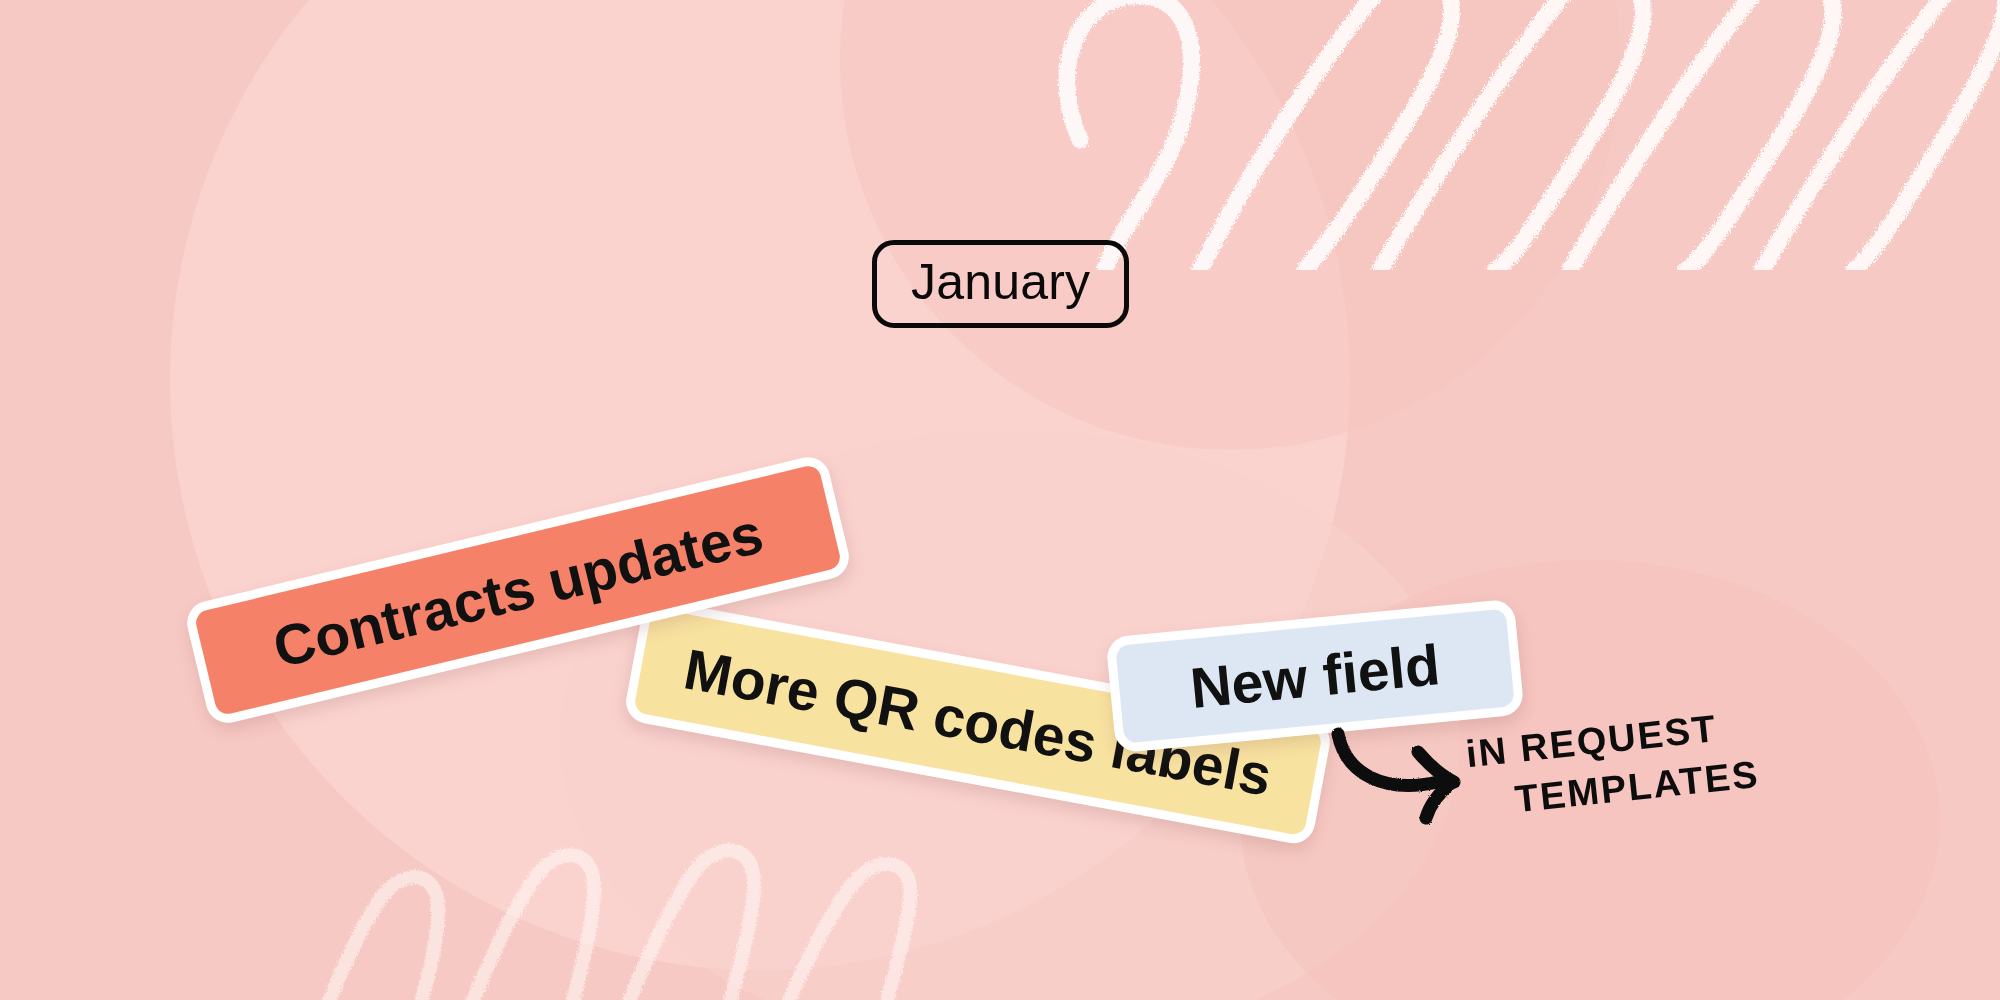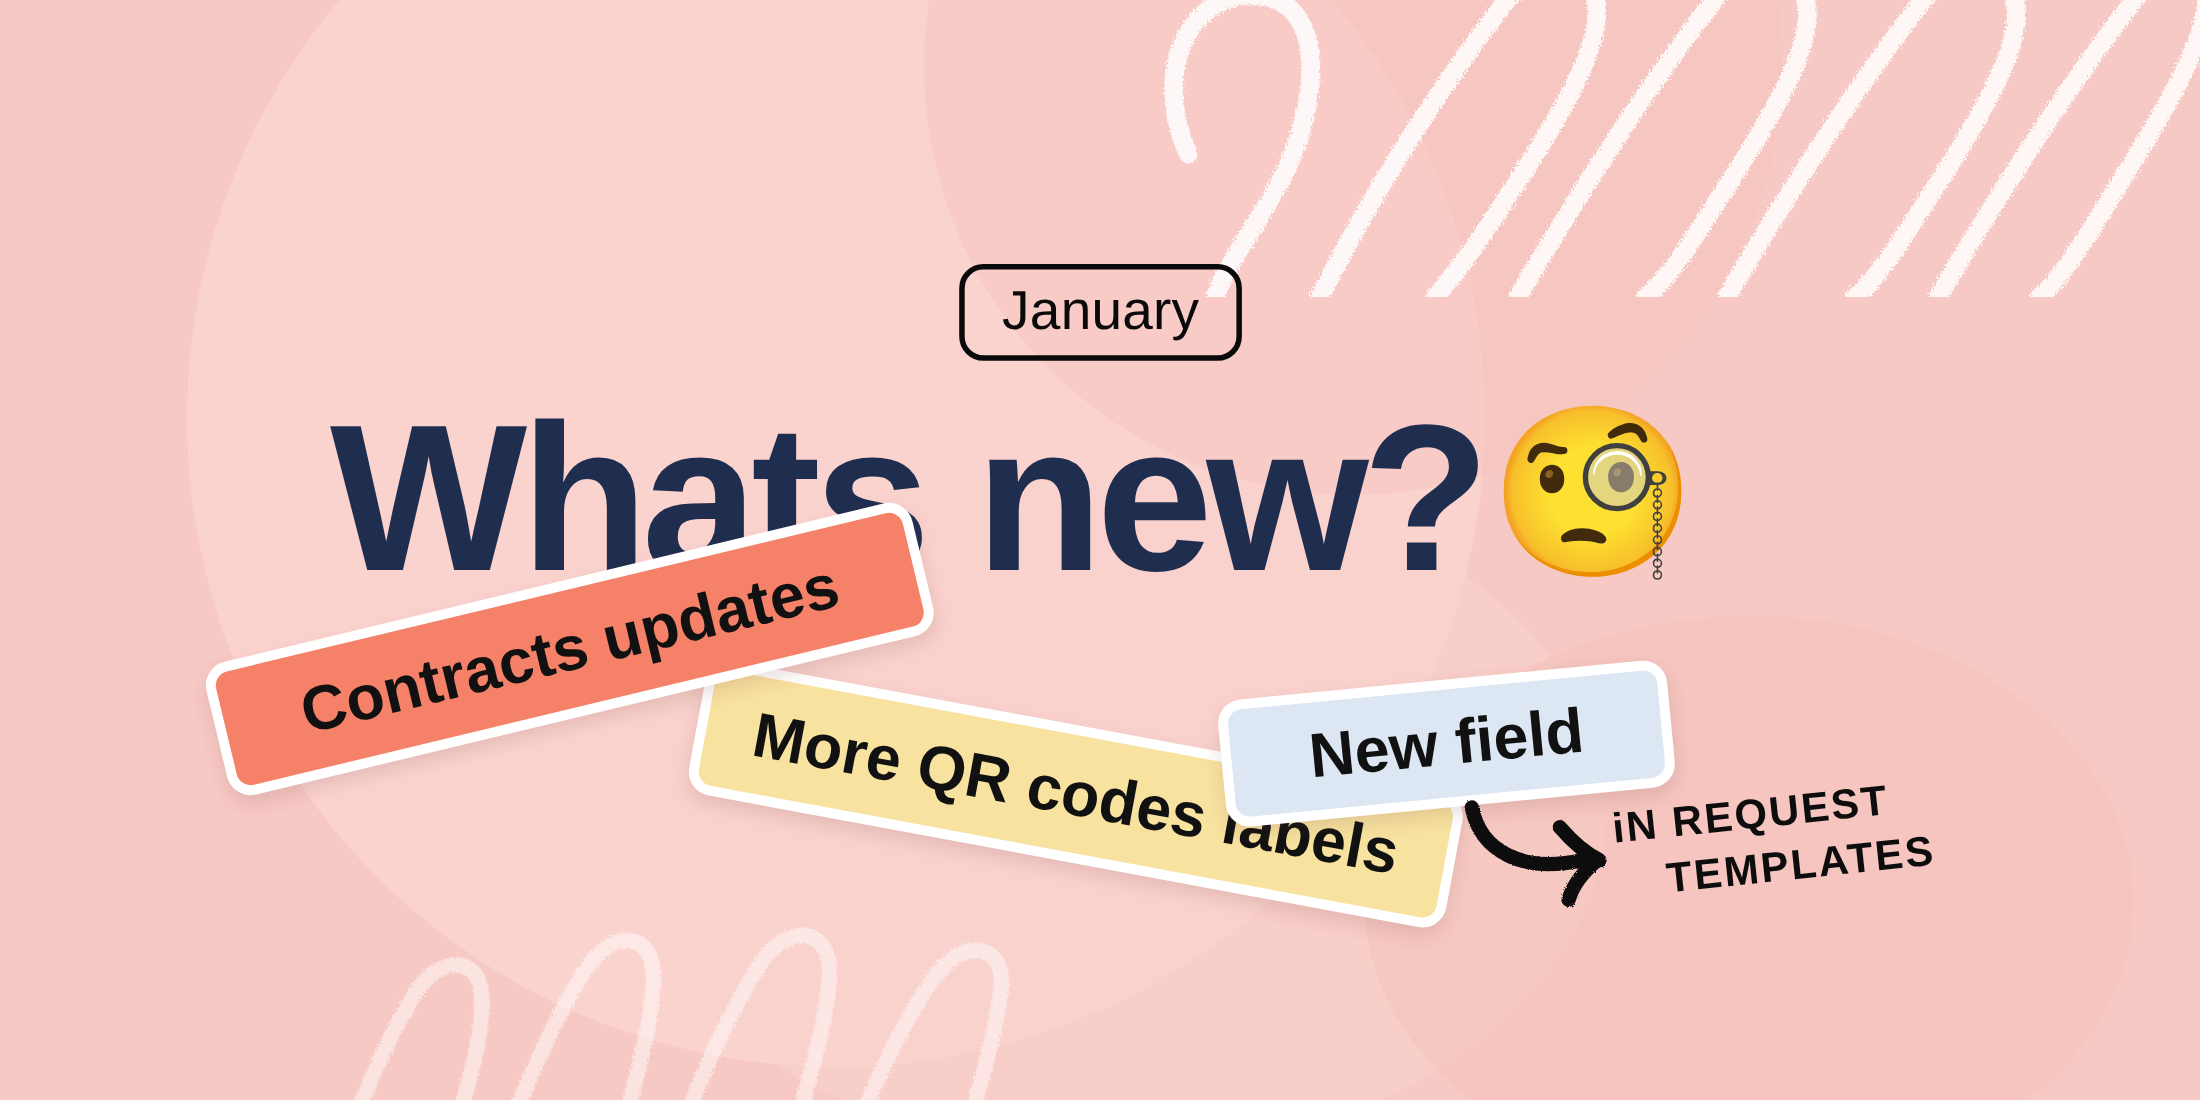--- a/index.html
+++ b/index.html
@@ -199,24 +199,20 @@
         <path d="M 340 330 C 362 245 402 148 440 88 C 465 48 506 52 504 96
                  C 502 152 468 244 448 330"></path>
         <path d="M 496 330 C 520 248 560 155 598 100 C 624 62 664 66 660 108
                  C 655 162 624 248 604 330"></path>
       </g>
     </svg>
   </div>
 
   <div id="january-badge">January</div>
 
-  <div id="headline-row">
-    <span id="headline-text">Whats new?</span>
-    <span id="headline-emoji">🧐</span>
-  </div>
 
   <div class="tag" id="tag-contracts">
     <span>Contracts updates</span>
   </div>
 
   <div class="tag" id="tag-qr">
     <span>More QR codes labels</span>
   </div>
 
   <div class="tag" id="tag-newfield">

